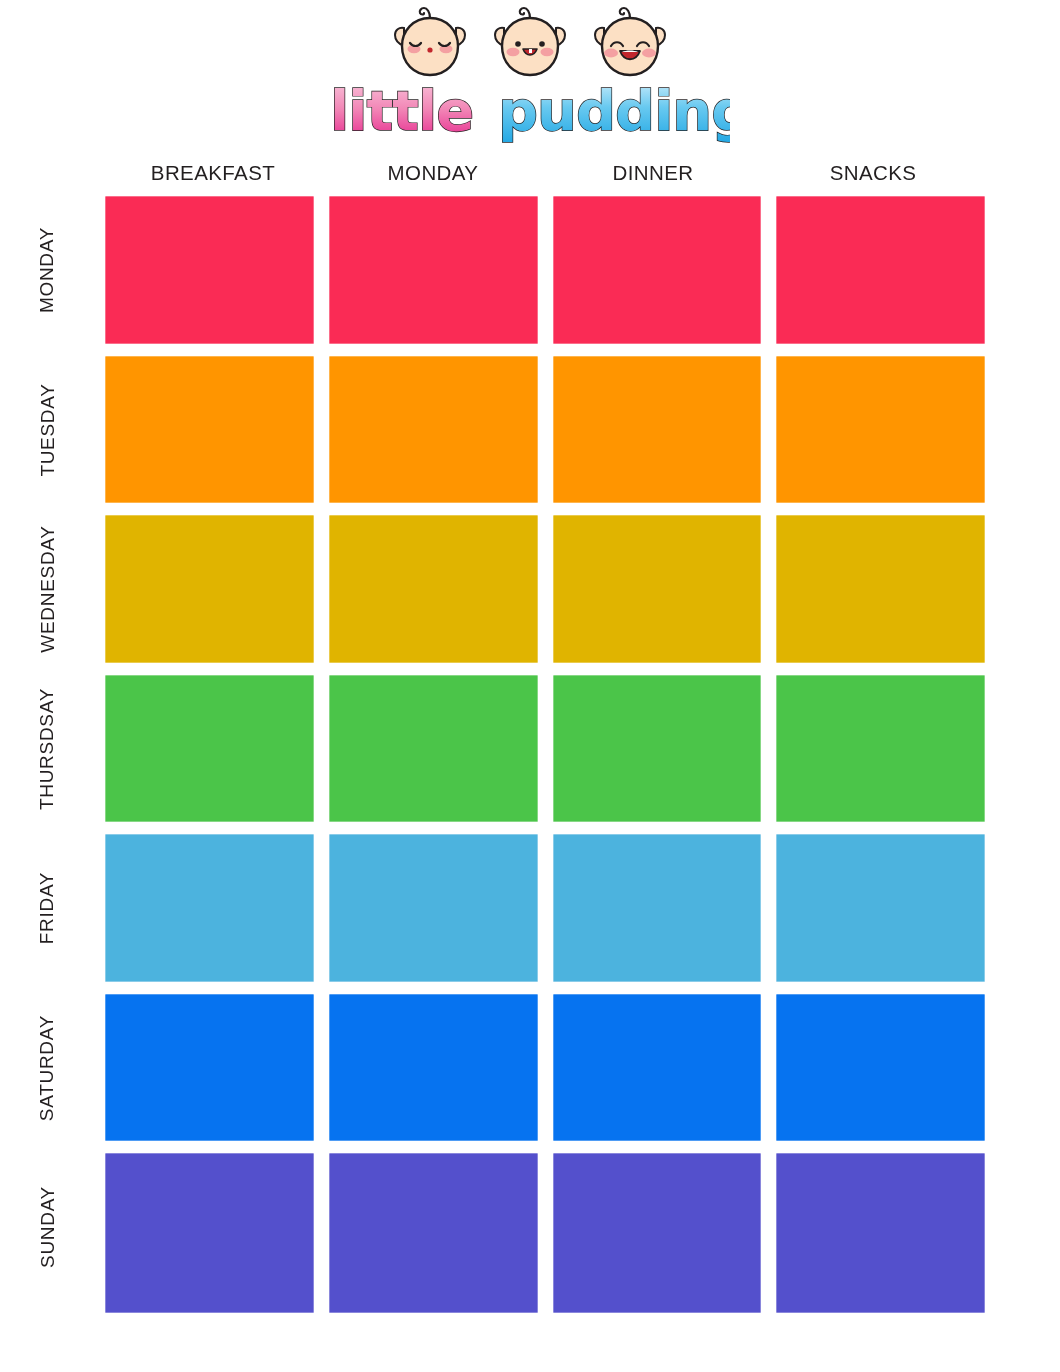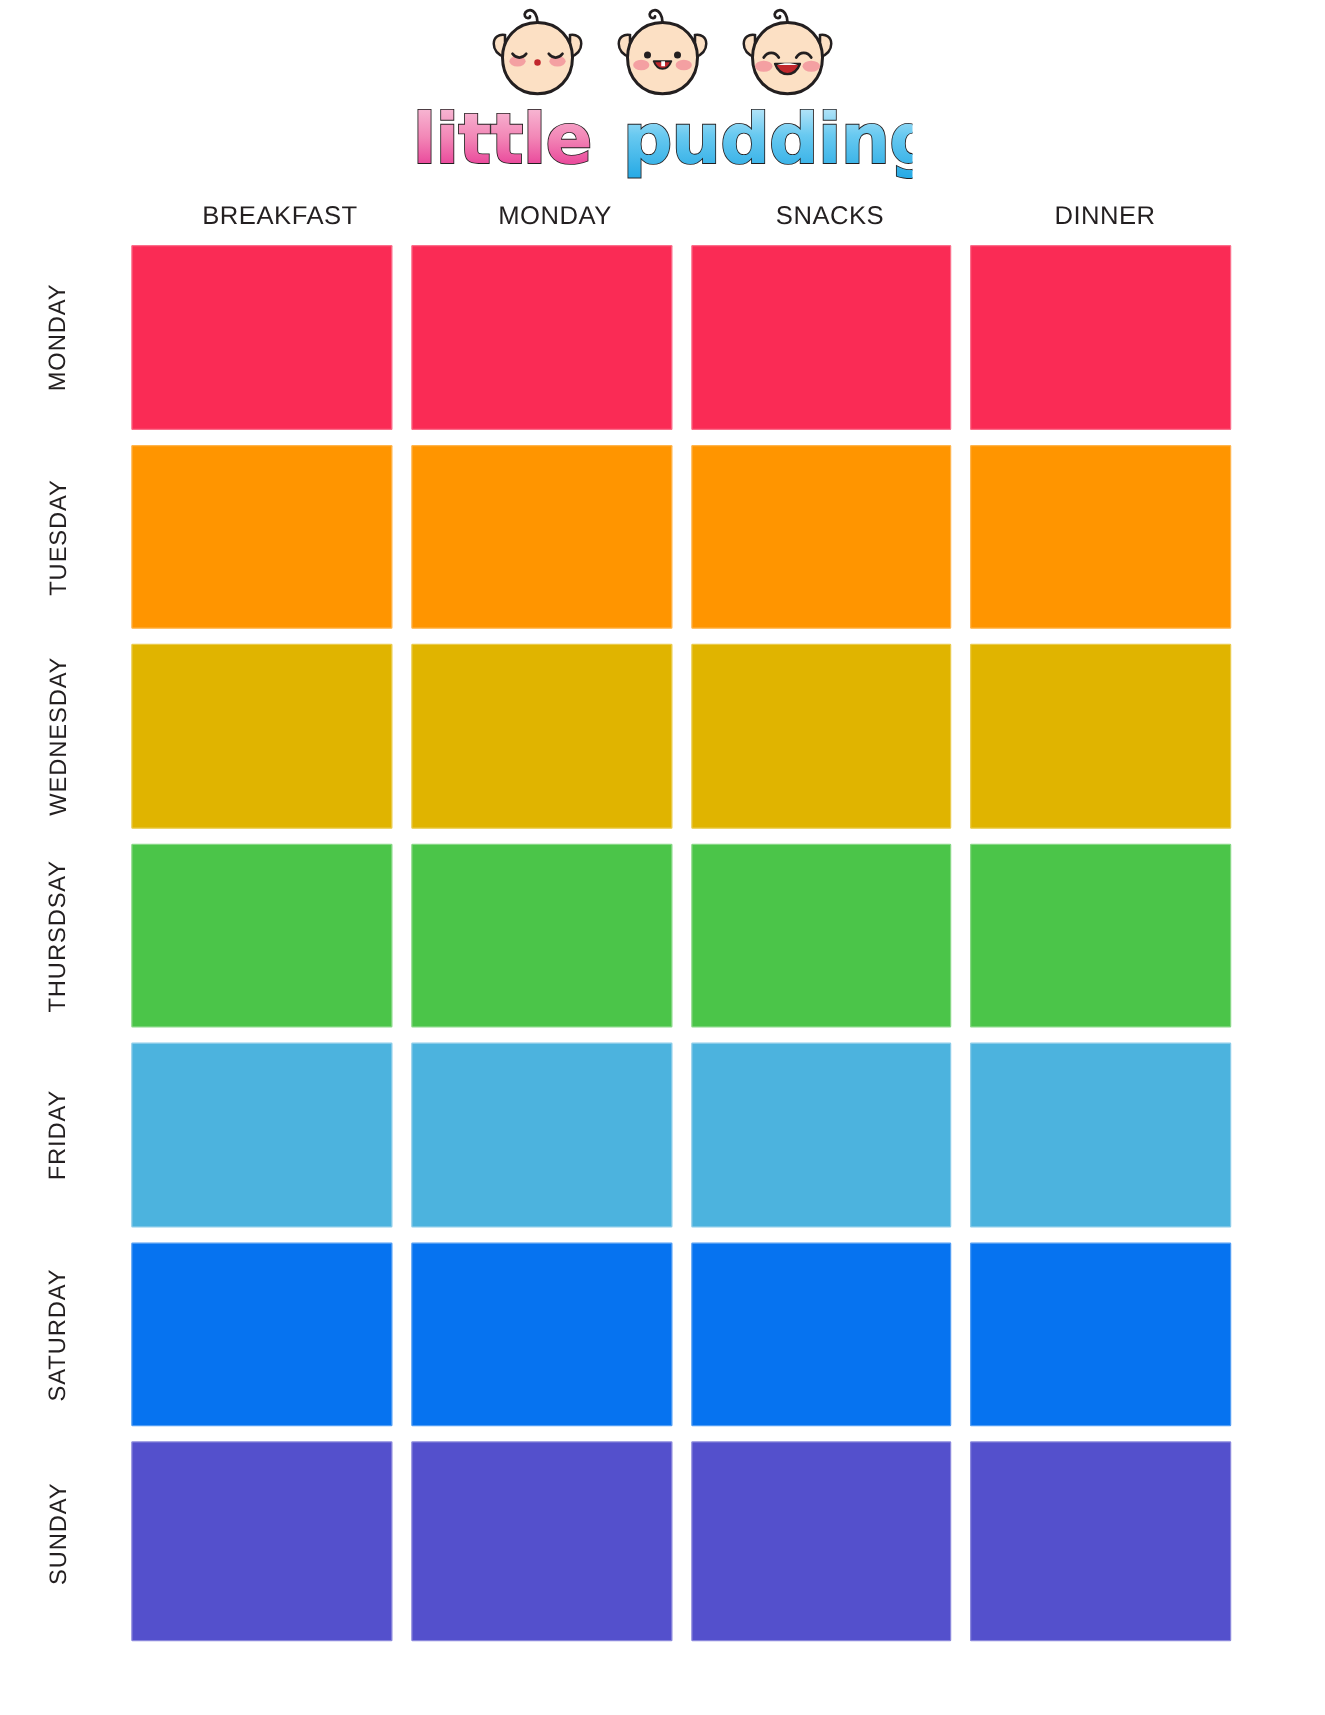--- a/index.html
+++ b/index.html
@@ -42,21 +42,21 @@
     top: 76px;
     width: 1060px;
     height: 72px;
     text-align: center;
   }
   #wordmark svg { display: inline-block; }
 
   
   #column-headers {
     position: absolute;
-    left: 114px;
+    left: 103px;
     top: 158px;
     width: 880px;
     height: 30px;
     display: flex;
     justify-content: center;
   }
   .col-header {
     flex: 1 1 0;
     text-align: center;
     font-size: 20.5px;
@@ -172,22 +172,22 @@
       </defs>
       <text x="0" y="54" font-family="'DejaVu Sans', sans-serif" font-size="56" font-weight="bold" letter-spacing="-1" fill="url(#gradPink)" stroke="#231f20" stroke-width="1.4" paint-order="stroke">little</text>
       <text x="168" y="54" font-family="'DejaVu Sans', sans-serif" font-size="56" font-weight="bold" letter-spacing="-1" fill="url(#gradBlue)" stroke="#231f20" stroke-width="1.4" paint-order="stroke">pudding</text>
     </svg>
   </div>
 </div>
 
 <div id="column-headers">
   <div class="col-header">BREAKFAST</div>
   <div class="col-header">MONDAY</div>
+  <div class="col-header">DINNER</div>
   <div class="col-header">SNACKS</div>
-  <div class="col-header">DINNER</div>
 </div>
 
 <div id="planner-grid">
 
   <div class="day-row">
     <div class="day-label-wrap">
       <span class="day-label-inner">MONDAY</span>
     </div>
     <div class="meal-cell" style="background-color: rgb(250, 43, 85); border: 1.5px solid rgb(251, 110, 139);"></div>
     <div class="meal-cell" style="background-color: rgb(250, 43, 85); border: 1.5px solid rgb(251, 110, 139);"></div>

